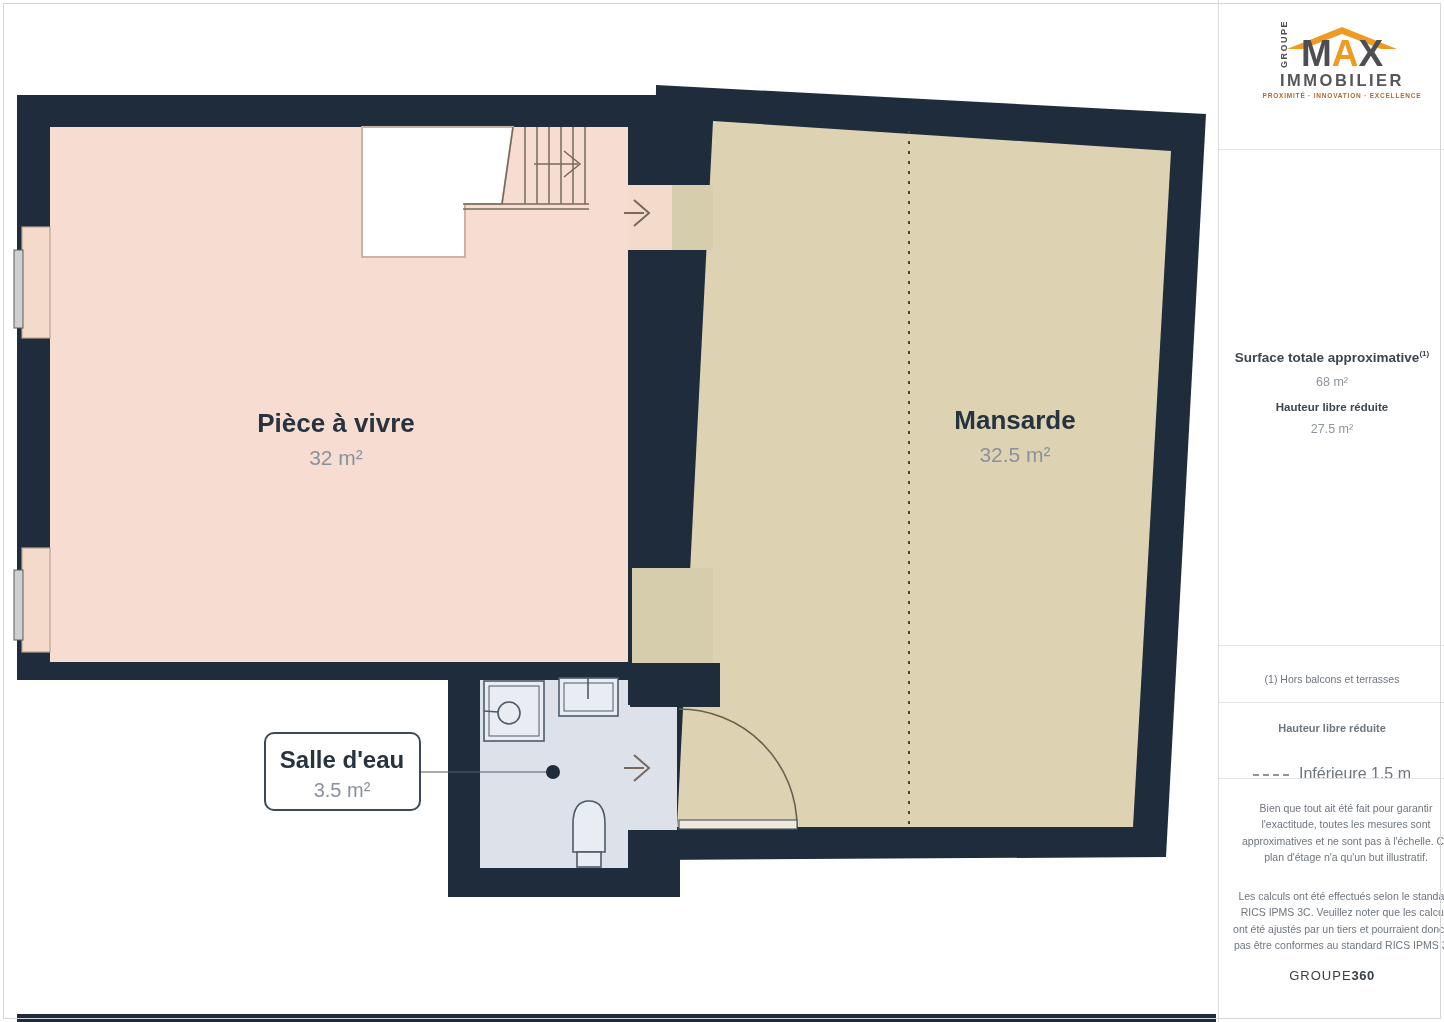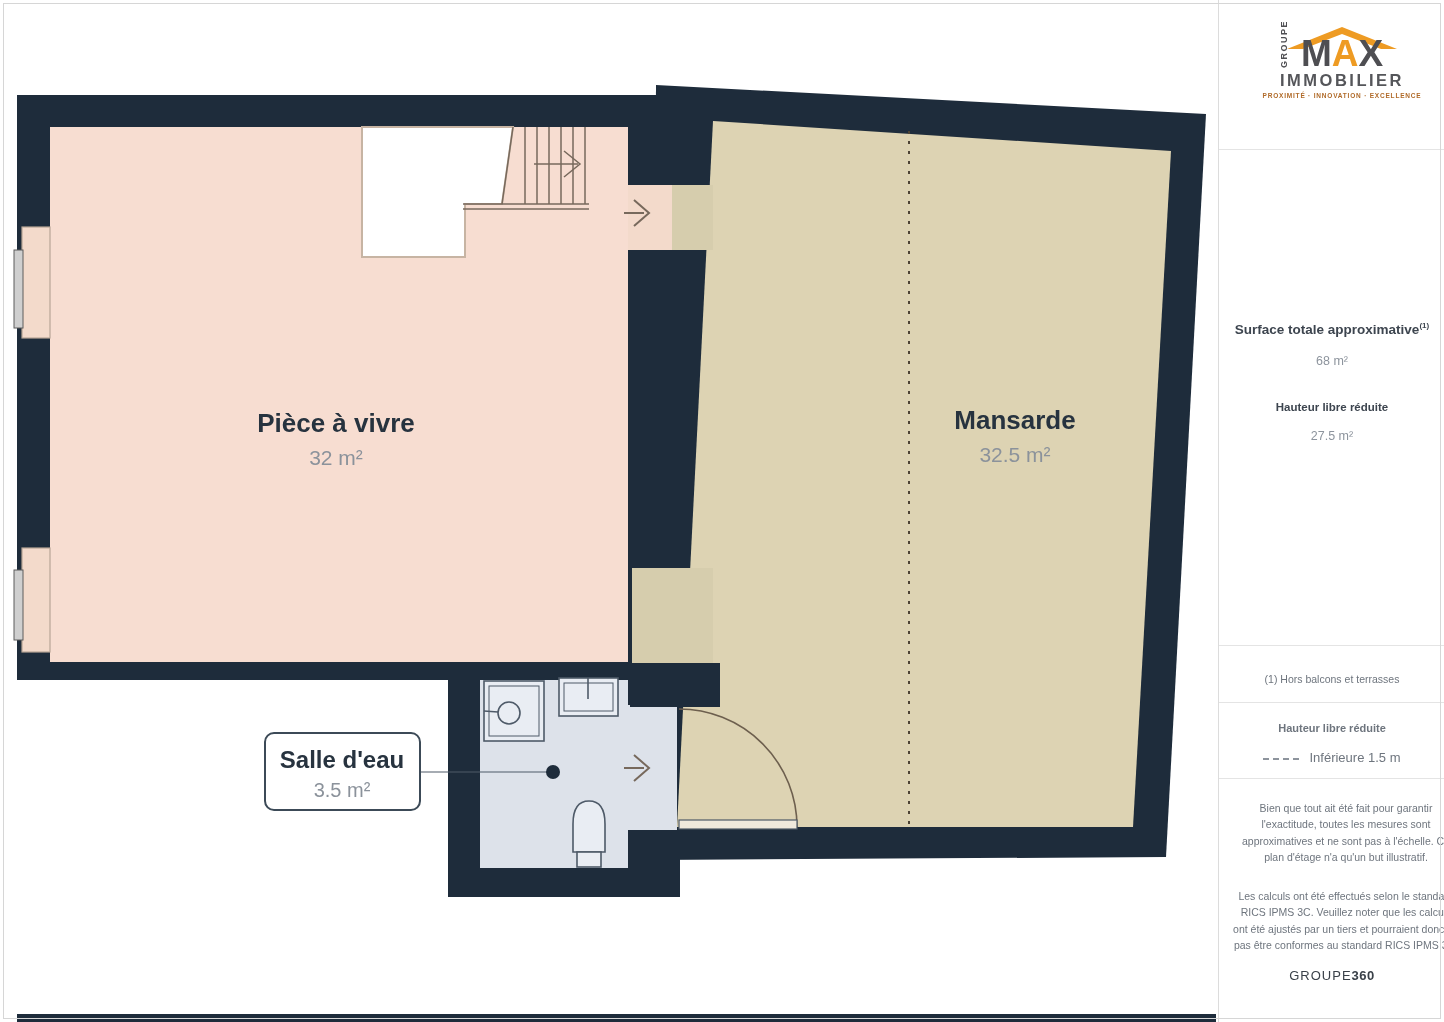--- a/index.html
+++ b/index.html
@@ -7,25 +7,25 @@
   #canvas{position:relative;width:1444px;height:1022px;background:#fff;overflow:hidden;}
   #frame{position:absolute;left:3px;top:3px;right:3px;bottom:3px;border:1px solid #d6d6d6;pointer-events:none;}
   #plan{position:absolute;left:0;top:0;}
 
   
   #sidebar{position:absolute;left:1218px;top:0;width:226px;height:1022px;border-left:1px solid #dcdcdc;background:#fff;}
   .divider{position:absolute;left:0;width:100%;border-top:1px solid #e4e4e4;height:0;}
   .sb-center{position:absolute;left:0;width:100%;text-align:center;}
   .sb-title{font-weight:bold;color:#3d454f;font-size:13.5px;}
   .sb-sup{font-size:8px;vertical-align:super;font-weight:bold;color:#3d454f;}
-  .sb-value{color:#8d949d;font-size:12.5px;margin-top:16px;}
+  .sb-value{color:#8d949d;font-size:12.5px;margin-top:9px;}
   .sb-subtitle{font-weight:bold;color:#3d454f;font-size:11.5px;}
   .sb-footnote{color:#6e757e;font-size:10.5px;}
   .legend-title{color:#6e757e;font-size:11px;font-weight:bold;}
-  .legend-row{color:#6e757e;font-size:13px;margin-top:16px;}
+  .legend-row{color:#6e757e;font-size:16px;margin-top:31px;}
   .dash-sample{display:inline-block;width:36px;border-top:2px dashed #8d949d;vertical-align:middle;margin-right:10px;}
   .disclaimer{color:#6e757e;font-size:10.5px;line-height:1.55;padding:0 14px;}
   .brand{color:#3a4149;font-size:13px;letter-spacing:1px;}
   .brand b{letter-spacing:0.5px;}
 </style>
 </head>
 <body>
 
 <div id="canvas">
 
@@ -135,21 +135,21 @@
         <text x="107" y="44" text-anchor="middle" font-size="37" font-weight="bold" font-family="Liberation Sans, sans-serif">
           <tspan fill="#4e4e52">M</tspan><tspan fill="#ee9b23">A</tspan><tspan fill="#4e4e52">X</tspan>
         </text>
         <text x="107" y="64" text-anchor="middle" font-size="16.5" letter-spacing="2.5" font-weight="bold" fill="#55565a" font-family="Liberation Sans, sans-serif">IMMOBILIER</text>
         <text x="107" y="76" text-anchor="middle" font-size="6.5" letter-spacing="0.8" font-weight="bold" fill="#b06a28" font-family="Liberation Sans, sans-serif">PROXIMITÉ · INNOVATION · EXCELLENCE</text>
       </svg>
     </div>
 
     <div class="divider" style="top:149px;"></div>
 
-    <div class="sb-center" style="top:320px;">
+    <div class="sb-center" style="top:348px;">
       <span class="sb-title">Surface totale approximative</span><span class="sb-sup">(1)</span>
       <div class="sb-value">68 m²</div>
     </div>
     <div class="sb-center" style="top:401px;">
       <div class="sb-subtitle">Hauteur libre réduite</div>
       <div class="sb-value">27.5 m²</div>
     </div>
 
     <div class="divider" style="top:645px;"></div>
 

